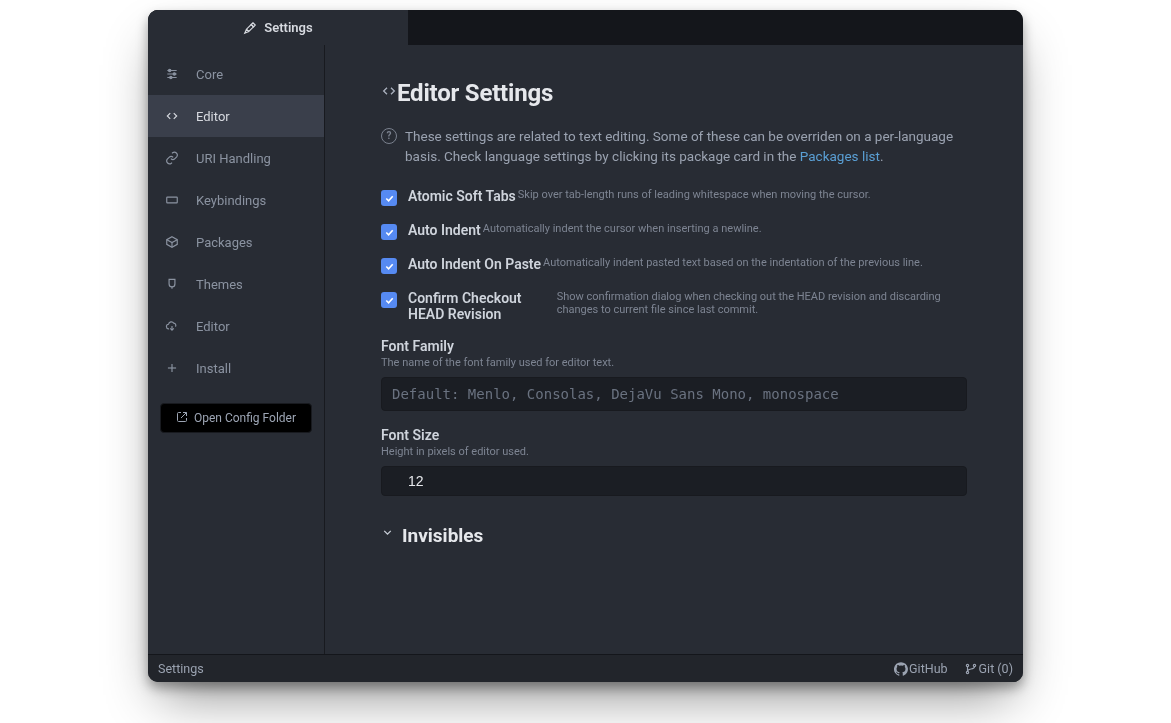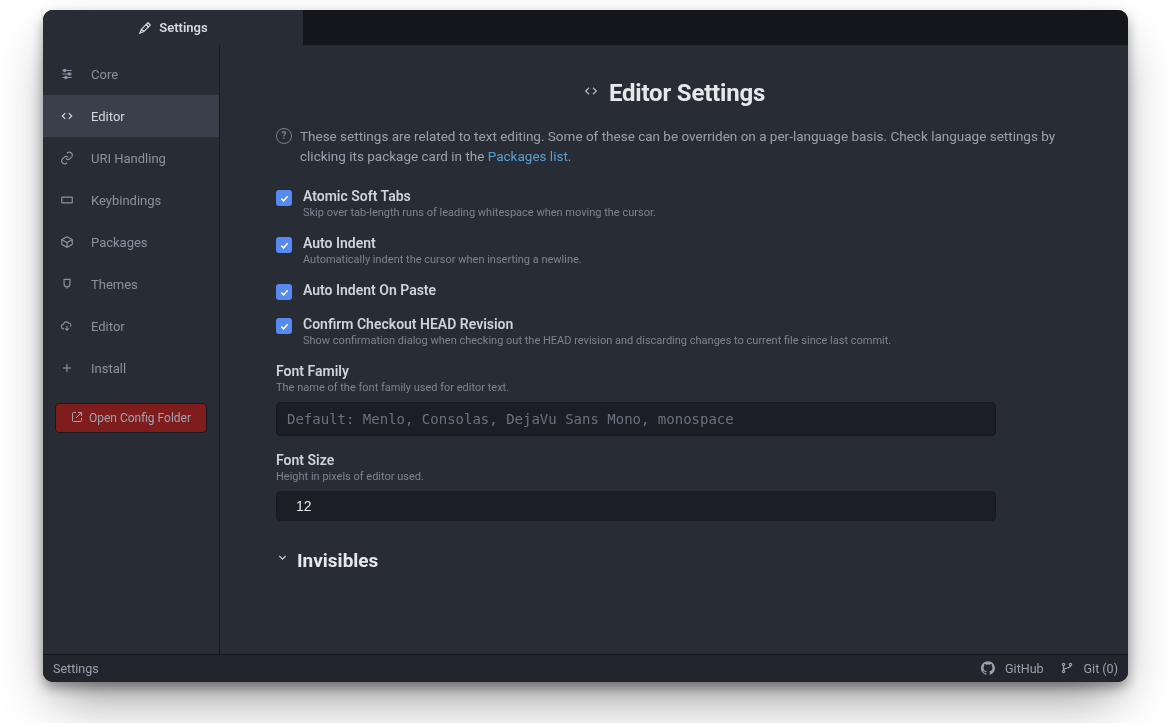--- a/index.html
+++ b/index.html
@@ -6,21 +6,21 @@
   html, body { height: 100%; }
   body {
     font-family: -apple-system, BlinkMacSystemFont, "Segoe UI", Roboto, Helvetica, Arial, sans-serif;
     background: #fff;
     display: flex;
     align-items: flex-start;
     justify-content: center;
     padding: 10px 20px 40px;
   }
   .window {
-    width: 1085px;
+    width: 875px;
     height: 672px;
     background: #1f2229;
     border-radius: 10px;
     overflow: hidden;
     display: flex;
     flex-direction: column;
     box-shadow: 0 25px 50px -12px rgba(0,0,0,.45), 0 6px 12px rgba(0,0,0,.35);
     color: #c7cdd6;
   }
 
@@ -74,21 +74,21 @@
     background: #3a3f4b;
     color: #d7dae0;
   }
   .side-item .s-icon { width: 16px; height: 16px; display:flex; align-items:center; justify-content:center; }
   .side-item .s-icon svg { width:14px; height:14px; display:block; }
 
   .open-config {
     margin: 14px 12px 0;
     height: 30px;
     border: 1px solid #181a1f;
-    background: #7f1d1d;
+    background: #000000;
     color: #9da5b4;
     border-radius: 4px;
     font-size: 12px;
     display: flex;
     align-items: center;
     justify-content: center;
     gap: 6px;
     cursor: pointer;
   }
   .open-config svg { width:12px; height:12px; }
@@ -99,23 +99,22 @@
     background: #282c34;
     border-left: 1px solid #181a1f;
     overflow-y: auto;
     padding: 34px 56px 20px 56px;
   }
   .main::-webkit-scrollbar { width: 0; }
 
   .page-title {
     display: flex;
     align-items: center;
-    gap: 10px;
+    gap: 0;
     margin-bottom: 20px;
-    justify-content: center;
   }
   .page-title .pt-icon svg { width:16px; height:16px; stroke:#aab1be; }
   .page-title h1 {
     font-size: 24px;
     font-weight: 700;
     color: #e6e8ec;
     letter-spacing: -0.2px;
   }
 
   .intro {
@@ -148,21 +147,21 @@
   .cbox {
     width: 16px; height: 16px;
     border-radius: 3px;
     background: #568af2;
     flex-shrink: 0;
     margin-top: 2px;
     display:flex; align-items:center; justify-content:center;
     cursor: pointer;
   }
   .cbox svg { width: 11px; height: 11px; display:block; }
-  .setting-check .txts { display:flex; flex-direction:column; gap:2px; }
+  .setting-check .txts { display:flex; flex-direction:row; gap:2px; }
   .setting-label { font-size: 14px; font-weight: 600; color: #cfd4dc; }
   .setting-desc { font-size: 11px; color: #7d8492; }
 
   .setting-text .setting-label { margin-bottom: 2px; }
   .setting-text .setting-desc { margin-bottom: 8px; }
   .txt-input {
     width: 720px;
     max-width: 100%;
     height: 34px;
     background: #1b1e24;
@@ -175,21 +174,21 @@
     outline: none;
   }
   .txt-input::placeholder { color: #6a7280; }
   .num-input {
     width: 720px;
     max-width: 100%;
     height: 30px;
     background: #1b1e24;
     border: 1px solid #181a1f;
     border-radius: 4px;
-    padding: 0 19px;
+    padding: 0 26px;
     color: #e6e8ec;
     font-size: 14px;
     outline: none;
   }
 
   .section-header {
     margin-top: 28px;
     display: flex;
     align-items: flex-start;
     gap: 8px;
@@ -208,21 +207,21 @@
     flex-shrink: 0;
     background: #22252b;
     border-top: 1px solid #14161b;
     display: flex;
     align-items: center;
     padding: 0 10px;
     font-size: 12.5px;
     color: #9aa2b0;
   }
   .statusbar .spacer { flex: 1; }
-  .status-item { display:flex; align-items:flex-start; gap:10px; margin-left: 16px; cursor: pointer; }
+  .status-item { display:flex; align-items:flex-end; gap:1px; margin-left: 16px; cursor: pointer; }
   .status-item svg { width:14px; height:14px; display:block; }
 </style>
 </head>
 <body>
 
 <div class="window">
 
   <div class="tabbar">
     <div class="tab">
       <span class="tab-icon">
@@ -384,20 +383,21 @@
       </div>
 
       <div class="setting setting-check">
         <div class="cbox">
           <svg viewBox="0 0 24 24" fill="none" stroke="#fff" stroke-width="3.5">
               <polyline points="5 12 10 17 19 7"></polyline>
             </svg>
         </div>
         <div class="txts">
           <div class="setting-label">Auto Indent On Paste</div>
+          <div class="setting-desc">Automatically indent pasted text based on the indentation of the previous line.</div>
         </div>
       </div>
 
       <div class="setting setting-check">
         <div class="cbox">
           <svg viewBox="0 0 24 24" fill="none" stroke="#fff" stroke-width="3.5">
               <polyline points="5 12 10 17 19 7"></polyline>
             </svg>
         </div>
         <div class="txts">

